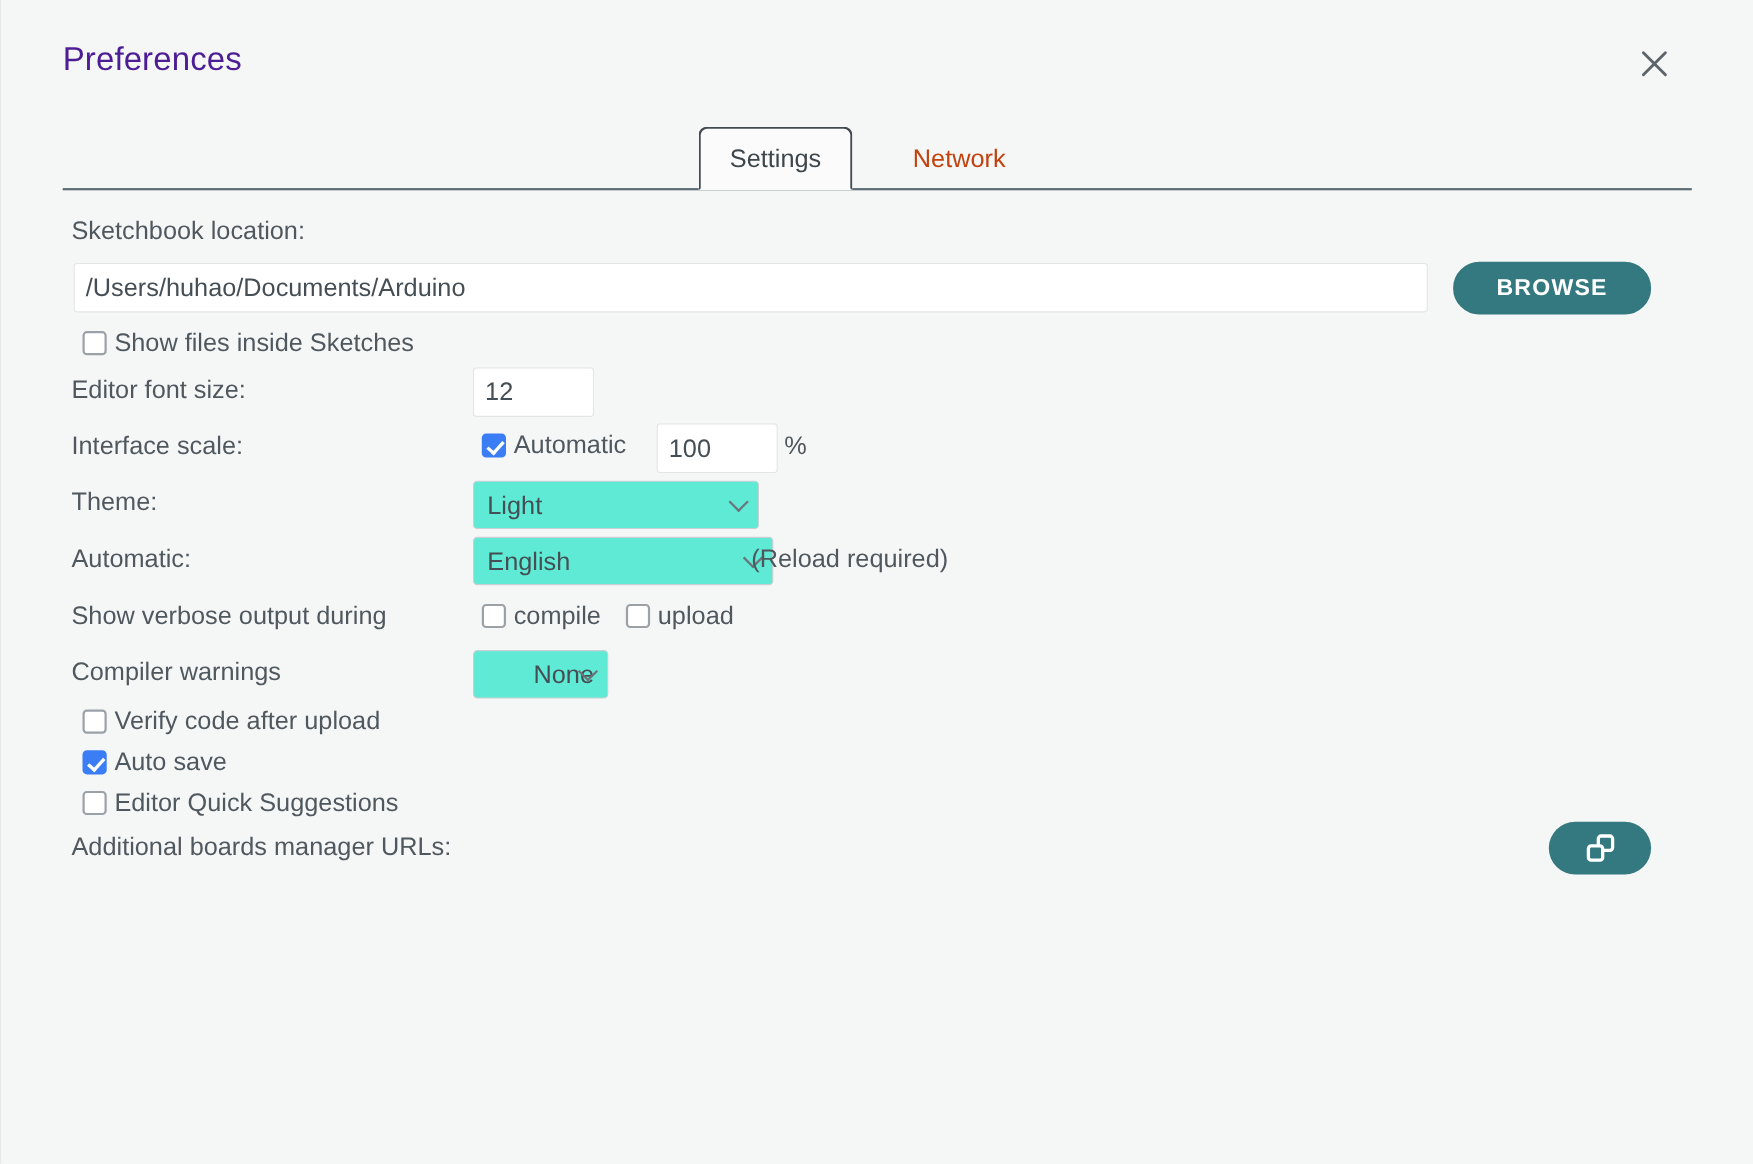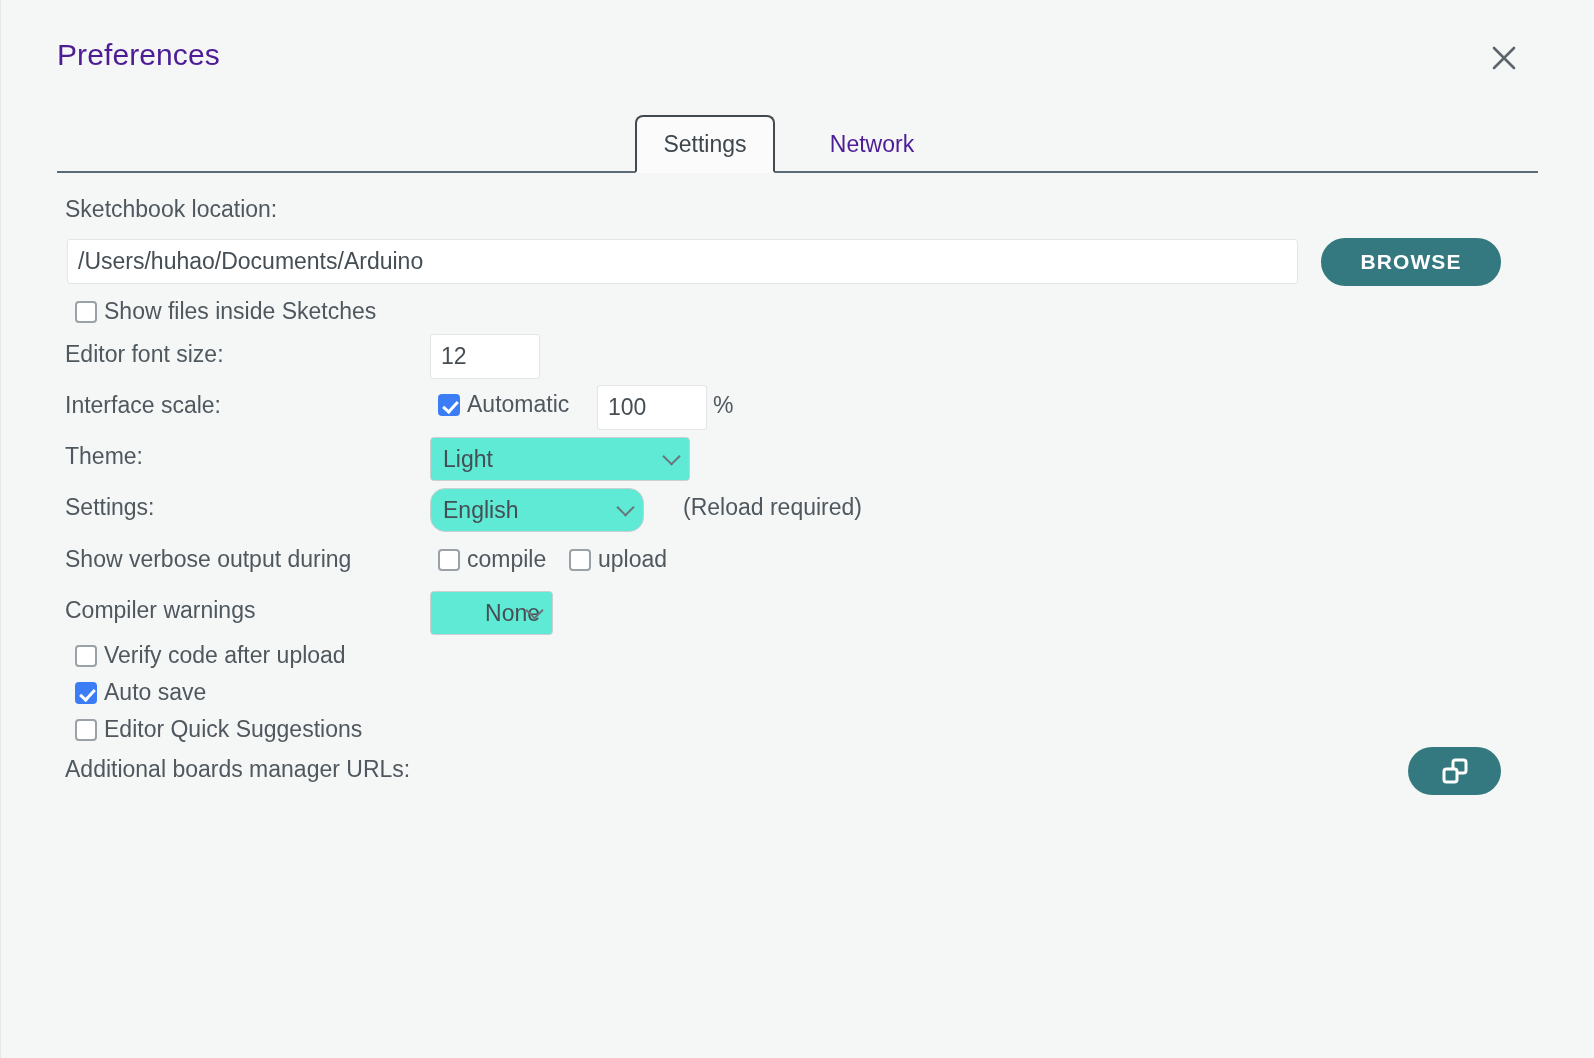--- a/index.html
+++ b/index.html
@@ -37,21 +37,21 @@
   .tabstrip {
     position: absolute; left: 56px; top: 115px; right: 56px; height: 58px;
   }
   .tab-underline {
     position: absolute; left: 0; bottom: 0; width: 100%; height: 2px;
     background: #5c6b73;
   }
   .tab {
     position: absolute; bottom: 0; height: 58px;
     display: flex; align-items: center; justify-content: center;
-    font-size: 23px; color: #4c1d95;
+    font-size: 23px; color: #c2410c;
     padding: 0 22px; cursor: pointer;
   }
   .tab.active {
     left: 578px; width: 140px;
     background: #fbfbfb;
     border: 2px solid #424a50;
     border-bottom: 2px solid #fbfbfb;
     border-radius: 8px 8px 0 0;
     color: #3d464c;
     z-index: 3;
@@ -207,23 +207,23 @@
 
     <div class="row" style="left:64px; top:267px;">
       <span class="label">Theme:</span>
     </div>
     <div class="dd" style="position:absolute; left:429px; top:261px; width:260px; height:44px;">
       <span>Light</span>
       <span class="chev"></span>
     </div>
 
     <div class="row" style="left:64px; top:318px;">
-      <span class="label">Settings:</span>
-    </div>
-    <div class="dd" style="position:absolute; left:429px; top:312px; width:214px; height:44px;border-radius:15px;">
+      <span class="label">Automatic:</span>
+    </div>
+    <div class="dd" style="position:absolute; left:429px; top:312px; width:273px; height:44px;">
       <span>English</span>
       <span class="chev"></span>
     </div>
     <div class="row" style="left:682px; top:318px;">
       <span class="label">(Reload required)</span>
     </div>
 
     <div class="row" style="left:64px; top:370px;">
       <span class="label">Show verbose output during</span>
     </div>

